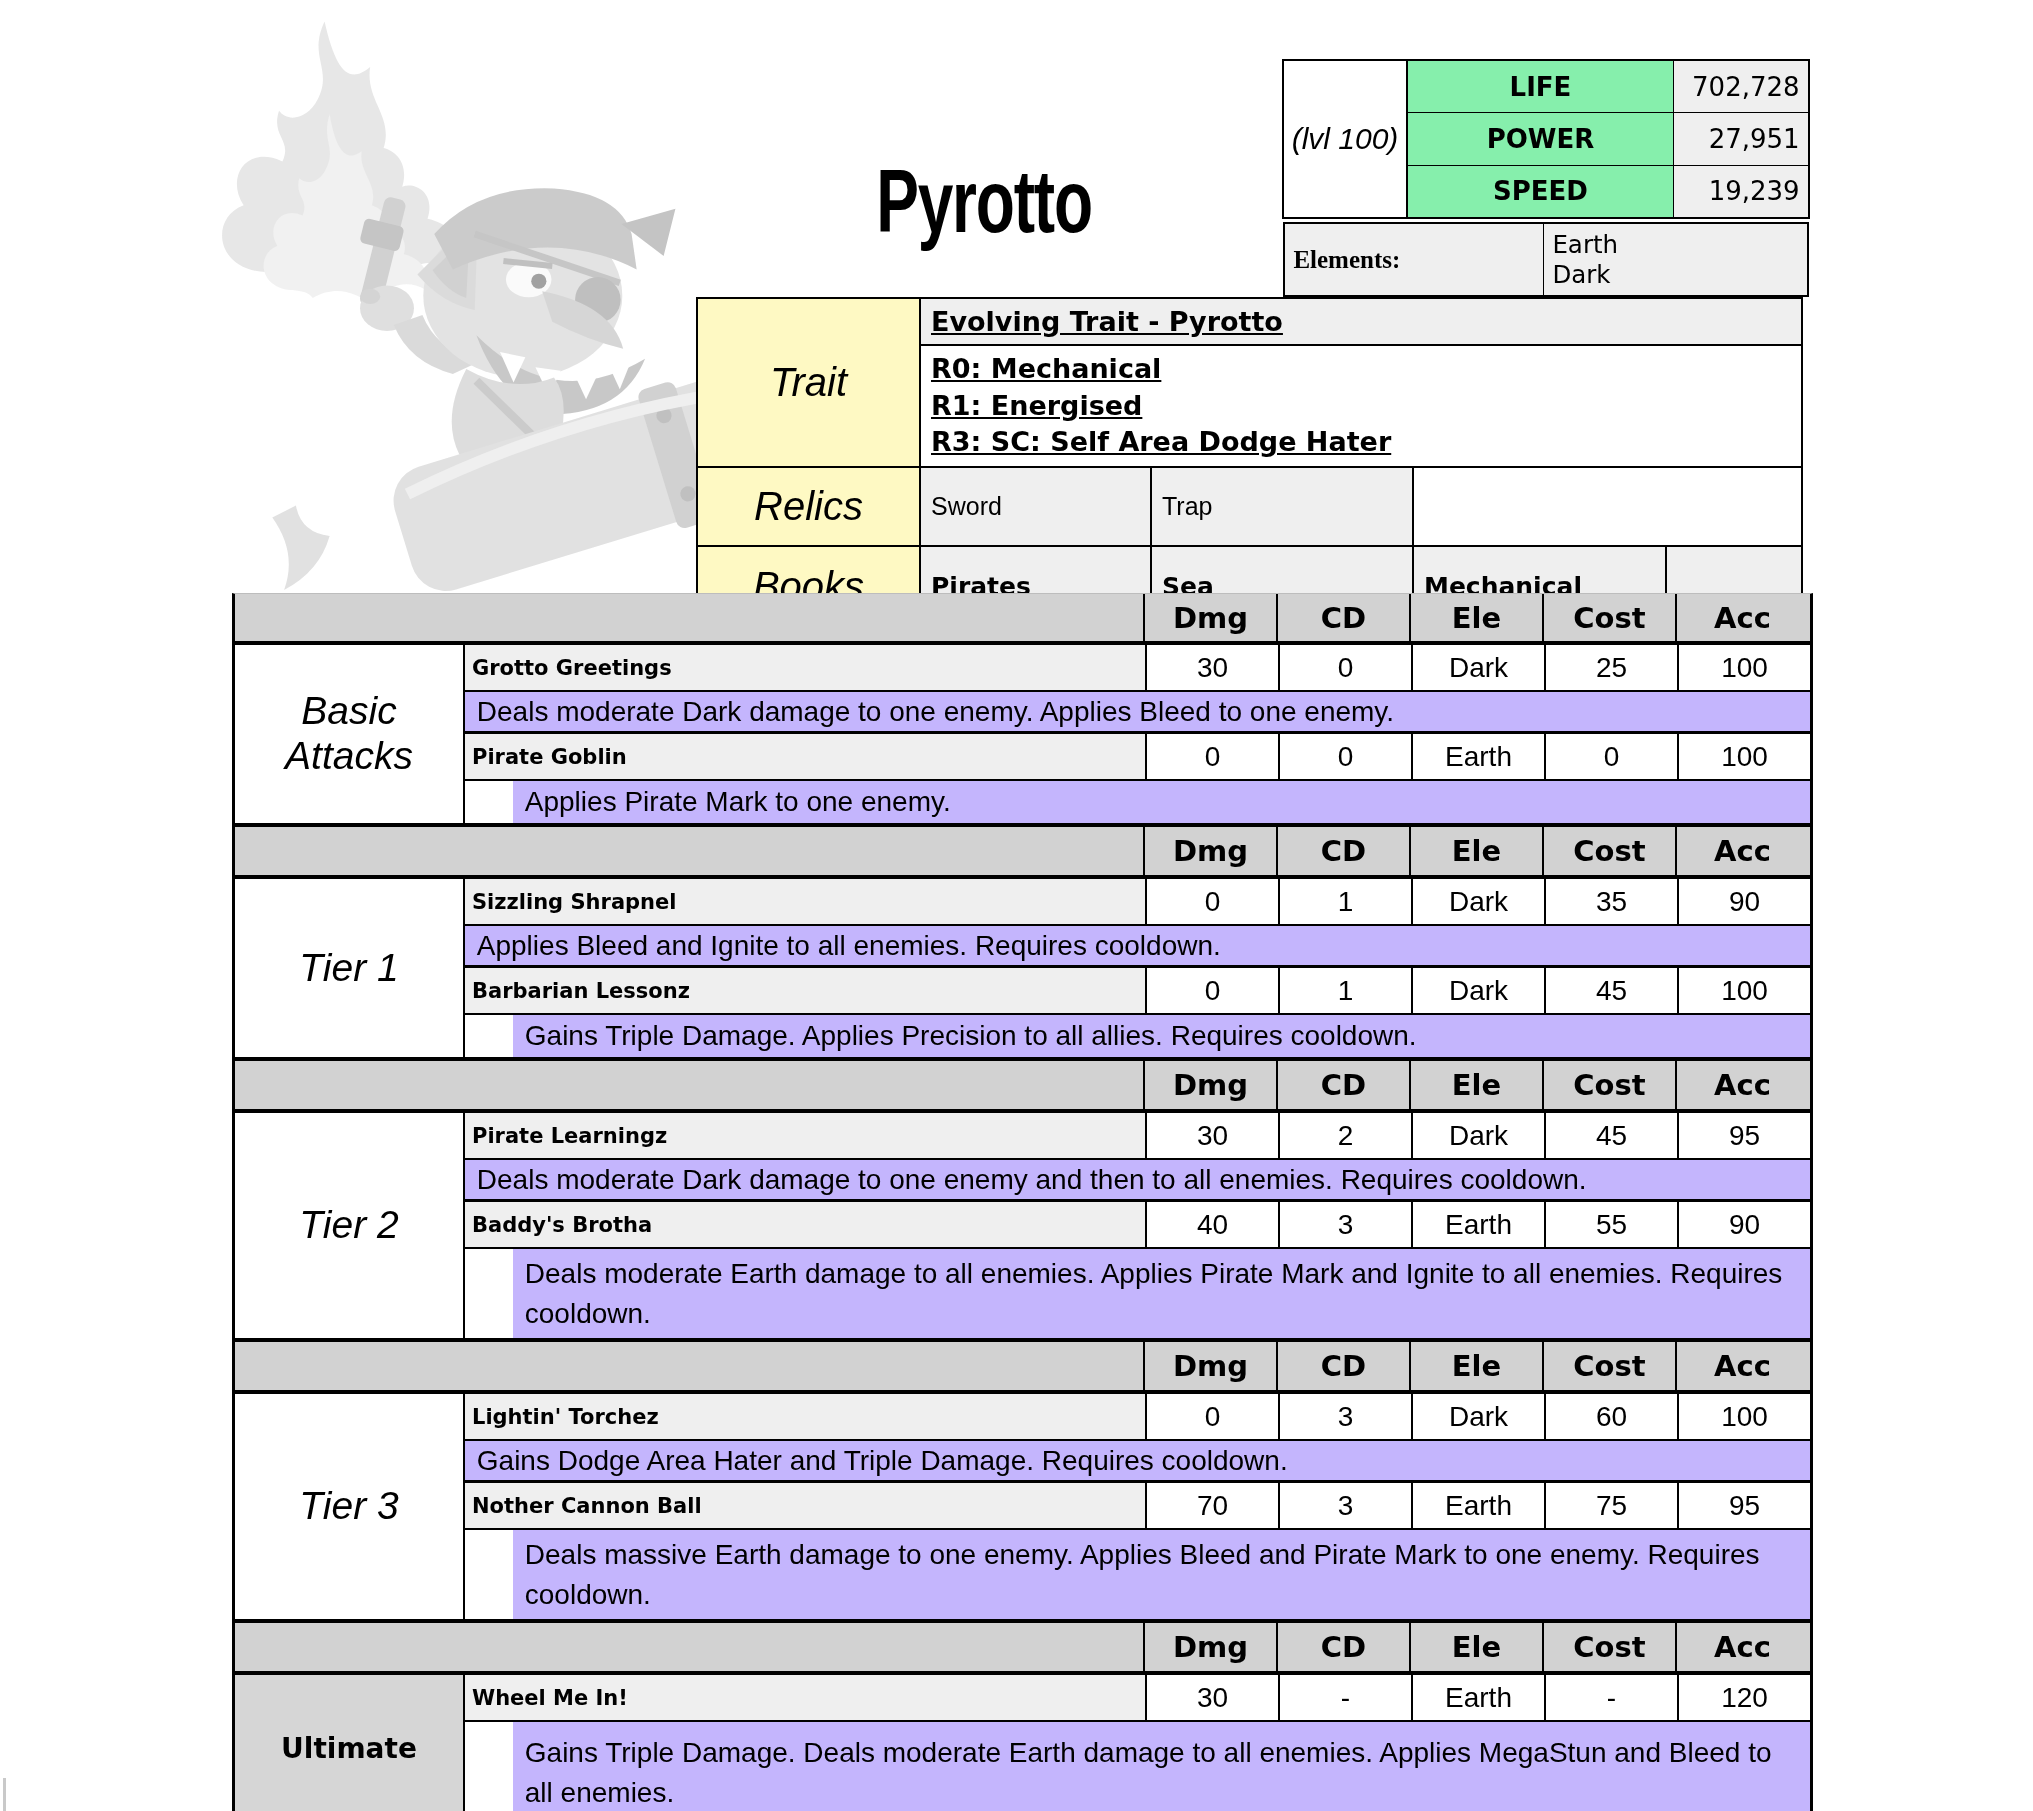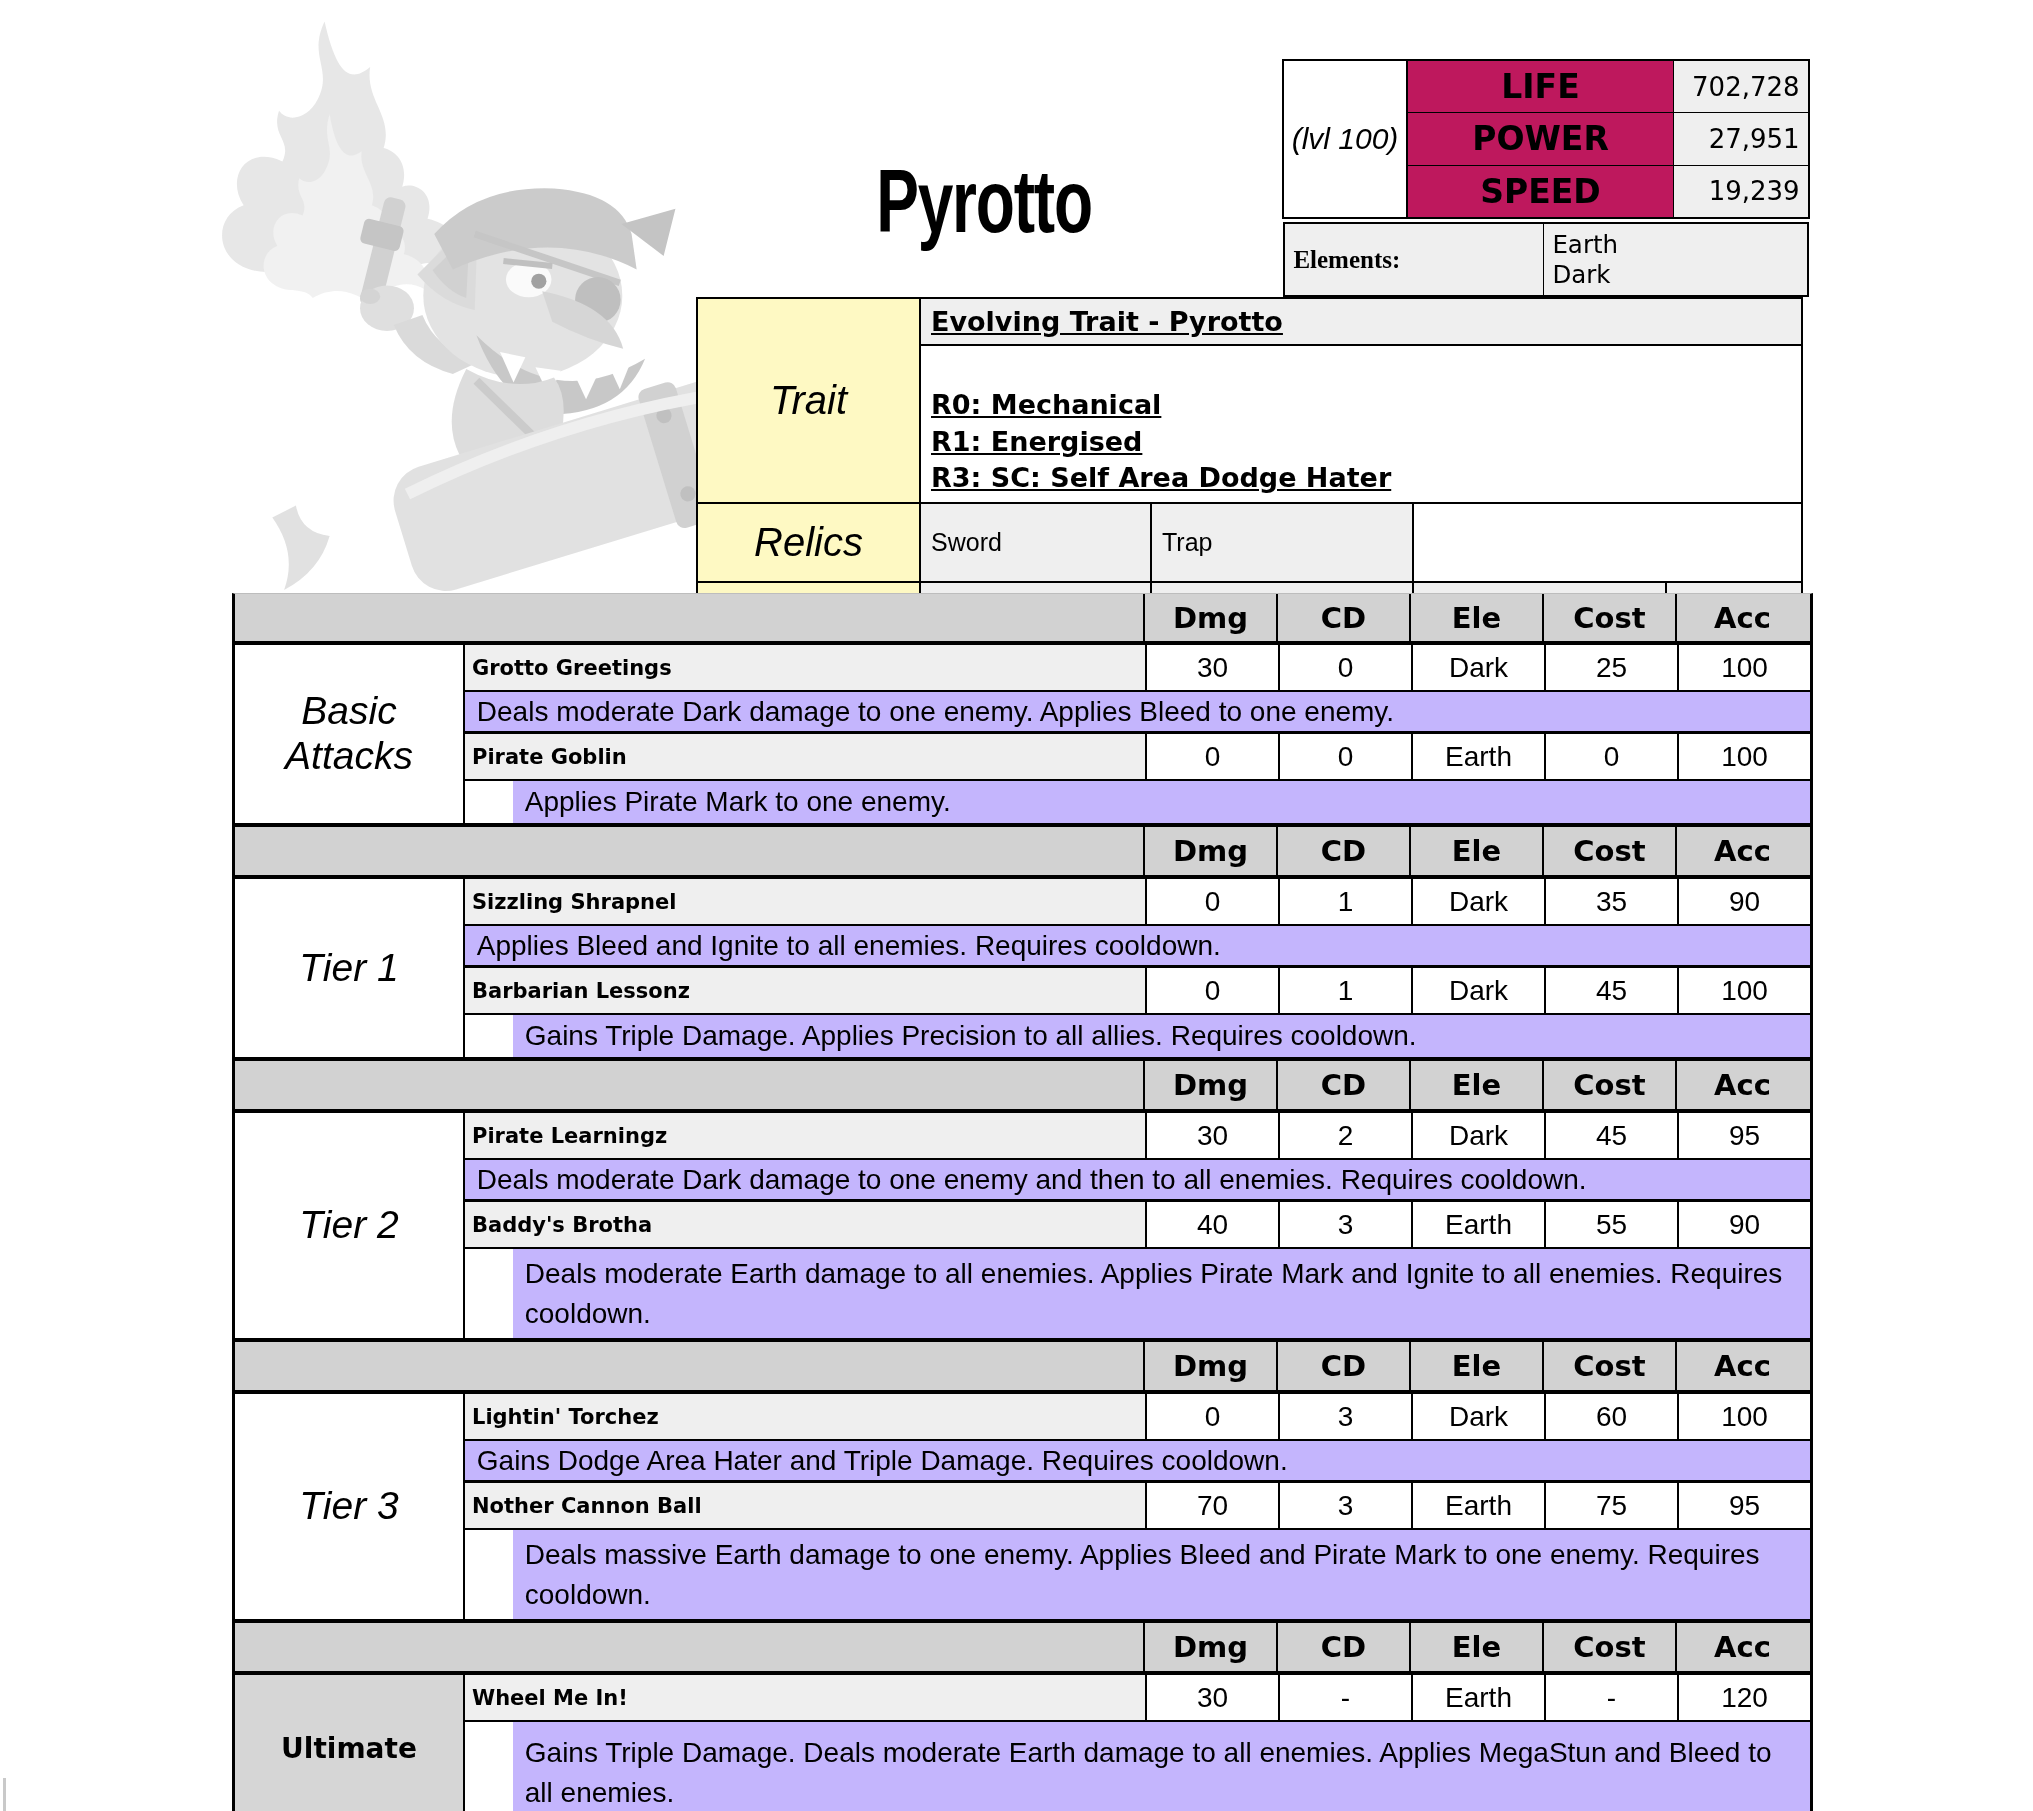--- a/index.html
+++ b/index.html
@@ -16,42 +16,42 @@
          transform:scaleX(0.72);transform-origin:center;letter-spacing:-1.7px;white-space:nowrap;}
 
   
   #statsbox{position:absolute;left:1282px;top:59px;width:528px;height:160px;
             border:2.5px solid #000;display:flex;background:#fff;}
   .lvl-cell{width:124px;border-right:2.5px solid #000;display:flex;align-items:center;justify-content:center;
             font-style:italic;font-size:30px;background:#fff;}
   .stat-col{flex:1;display:flex;flex-direction:column;}
   .stat-row{flex:1;display:flex;border-bottom:1.7px solid #000;}
   .stat-row:last-child{border-bottom:none;}
-  .stat-label{width:266px;background:#be185d;border-right:1.7px solid #000;display:flex;align-items:center;
-              justify-content:center;font-family:"DejaVu Sans",sans-serif;font-weight:bold;font-size:33px;}
+  .stat-label{width:266px;background:#86efac;border-right:1.7px solid #000;display:flex;align-items:center;
+              justify-content:center;font-family:"DejaVu Sans",sans-serif;font-weight:bold;font-size:26px;}
   .stat-value{flex:1;background:#efefef;display:flex;align-items:center;justify-content:flex-end;
               padding-right:8.4px;font-family:"DejaVu Sans",sans-serif;font-size:26px;}
 
   #elembox{position:absolute;left:1283px;top:222px;width:526px;height:75px;border:2.5px solid #000;
            display:flex;background:#efefef;}
   .elem-label{width:259px;border-right:1.7px solid #000;display:flex;align-items:center;padding-left:8.4px;
               font-family:Liberation Serif, serif;font-weight:bold;font-size:25px;background:#efefef;}
   .elem-values{flex:1;display:flex;flex-direction:column;justify-content:center;padding-left:8.4px;
                font-family:"DejaVu Sans",sans-serif;font-size:24.5px;line-height:1.2;background:#efefef;}
 
   
   #traitblock{position:absolute;left:696px;top:297px;width:1107px;border:2.5px solid #000;background:#fff;}
   .t-top{display:flex;border-bottom:2.5px solid #000;}
   .t-label{width:223px;background:#fef9c3;border-right:2.5px solid #000;display:flex;align-items:center;
            justify-content:center;font-style:italic;font-size:40px;}
   .t-right{flex:1;display:flex;flex-direction:column;text-decoration:underline;}
   .t-title{height:47px;background:#efefef;border-bottom:2.5px solid #000;display:flex;align-items:center;
            padding-left:10px;font-family:"DejaVu Sans",sans-serif;font-weight:bold;font-size:27px;}
   .t-content{height:120px;background:#fff;display:flex;flex-direction:column;justify-content:center;
-             padding-left:10px;font-family:"DejaVu Sans",sans-serif;font-weight:bold;font-size:27px;line-height:1.35;margin-top:36px;}
+             padding-left:10px;font-family:"DejaVu Sans",sans-serif;font-weight:bold;font-size:27px;line-height:1.35;}
   .t-row{display:flex;height:79px;border-bottom:2.5px solid #000;}
   .t-row:last-child{border-bottom:none;}
   .t-cell{display:flex;align-items:center;padding-left:10px;border-right:2.5px solid #000;background:#efefef;}
   .t-cell.plain{font-size:25px;}
   .t-cell.boldy{font-family:"DejaVu Sans",sans-serif;font-weight:bold;font-size:25px;}
   .t-cell.blank{background:#ffffff;border-right:none;}
   .t-cell.blank-gray{background:#efefef;border-right:none;}
 
   
   #attacks{position:absolute;left:232px;top:593px;width:1581px;}

